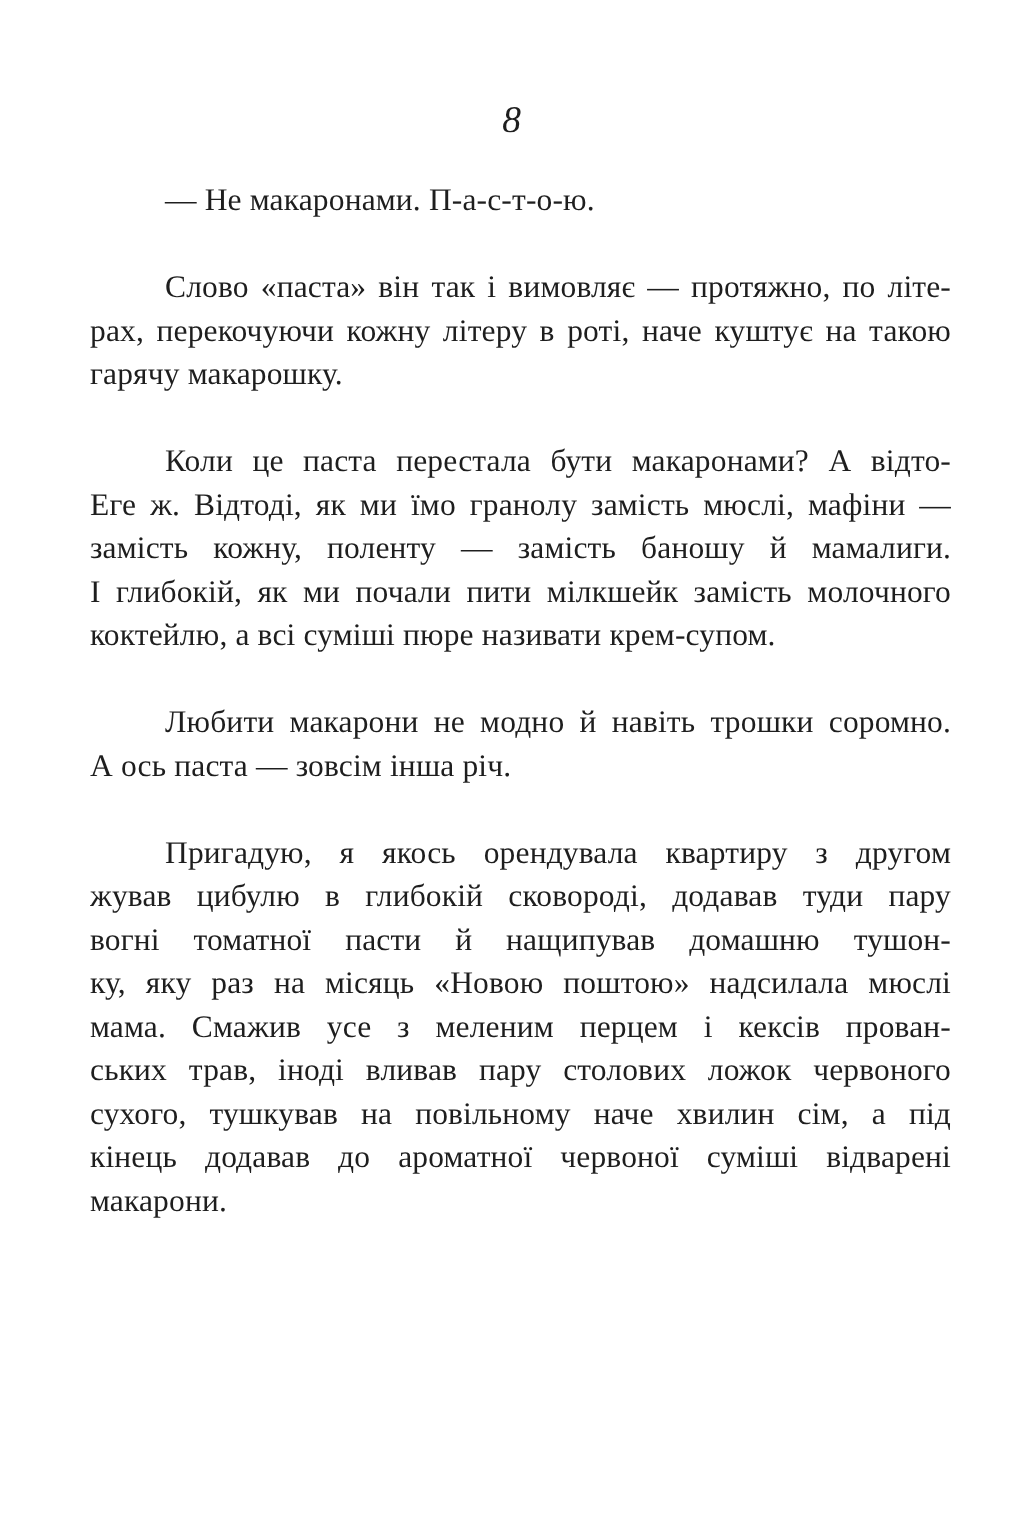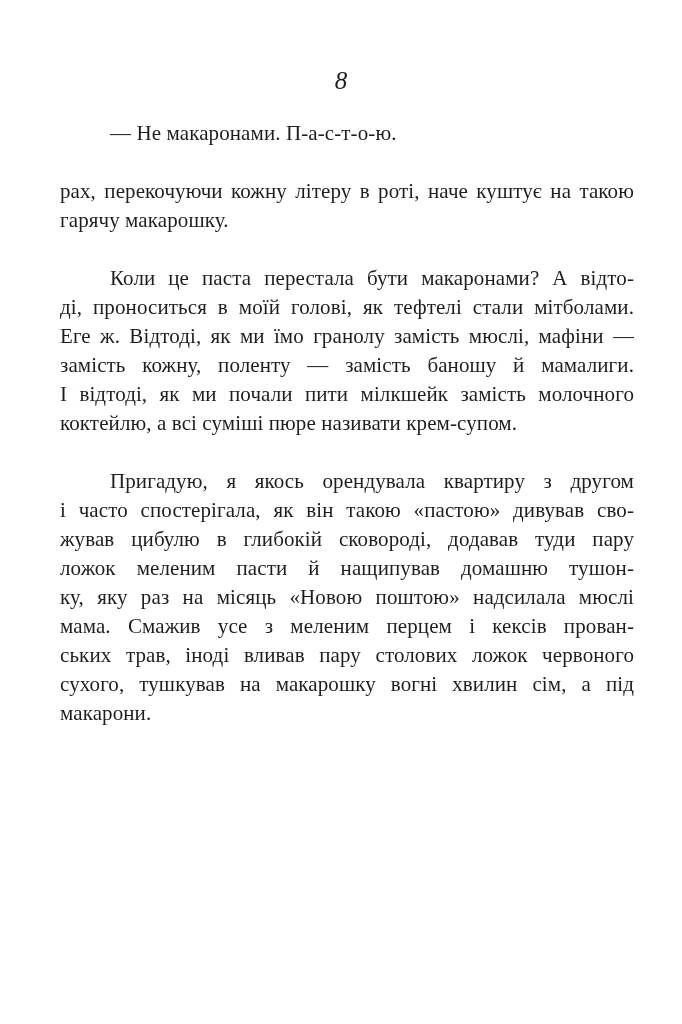--- a/index.html
+++ b/index.html
@@ -51,36 +51,40 @@
 <body style="background: rgb(255, 255, 255);">
 
 <div class="page" style="color: rgb(30, 30, 30); background: rgb(255, 255, 255);">
   <div class="page-number">8</div>
 
   <div class="text-block">
     <div class="paragraph">
         <div class="line indent last">— Не макаронами. П-а-с-т-о-ю.</div>
       </div>
     <div class="paragraph">
+        <div class="line indent">Слово «паста» він так і вимовляє — протяжно, по літе-</div>
         <div class="line">рах, перекочуючи кожну літеру в роті, наче куштує на такою</div>
         <div class="line last">гарячу макарошку.</div>
       </div>
     <div class="paragraph">
         <div class="line indent">Коли це паста перестала бути макаронами? А відто-</div>
-        <div class="line">ді, проноситься в моїй голові, як тефтелі стали мітболами.</div>
         <div class="line">Еге ж. Відтоді, як ми їмо гранолу замість мюслі, мафіни —</div>
         <div class="line">замість кожну, поленту — замість баношу й мамалиги.</div>
-        <div class="line">І відтоді, як ми почали пити мілкшейк замість молочного</div>
+        <div class="line">І глибокій, як ми почали пити мілкшейк замість молочного</div>
         <div class="line last">коктейлю, а всі суміші пюре називати крем-супом.</div>
       </div>
     <div class="paragraph">
+        <div class="line indent">Любити макарони не модно й навіть трошки соромно.</div>
+        <div class="line last">А ось паста — зовсім інша річ.</div>
+      </div>
+    <div class="paragraph">
         <div class="line indent">Пригадую, я якось орендувала квартиру з другом</div>
-        <div class="line">і часто спостерігала, як він такою «пастою» дивував сво-</div>
         <div class="line">жував цибулю в глибокій сковороді, додавав туди пару</div>
-        <div class="line">ложок меленим пасти й нащипував домашню тушон-</div>
+        <div class="line">вогні томатної пасти й нащипував домашню тушон-</div>
         <div class="line">ку, яку раз на місяць «Новою поштою» надсилала мюслі</div>
         <div class="line">мама. Смажив усе з меленим перцем і кексів прован-</div>
         <div class="line">ських трав, іноді вливав пару столових ложок червоного</div>
-        <div class="line">сухого, тушкував на макарошку вогні хвилин сім, а під</div>
+        <div class="line">сухого, тушкував на повільному наче хвилин сім, а під</div>
+        <div class="line">кінець додавав до ароматної червоної суміші відварені</div>
         <div class="line last">макарони.</div>
       </div>
   </div>
 </div>
 
 </body></html>

